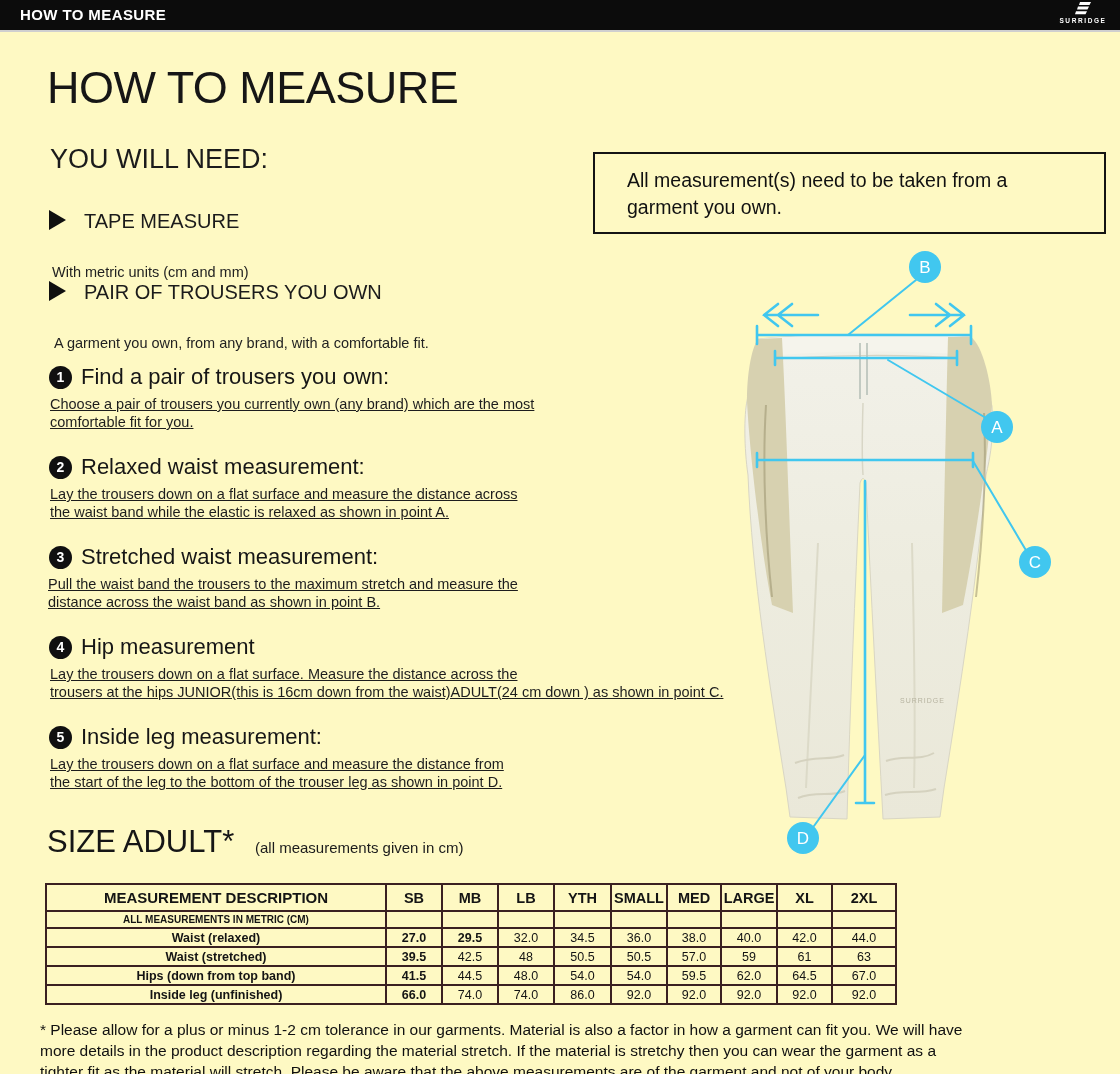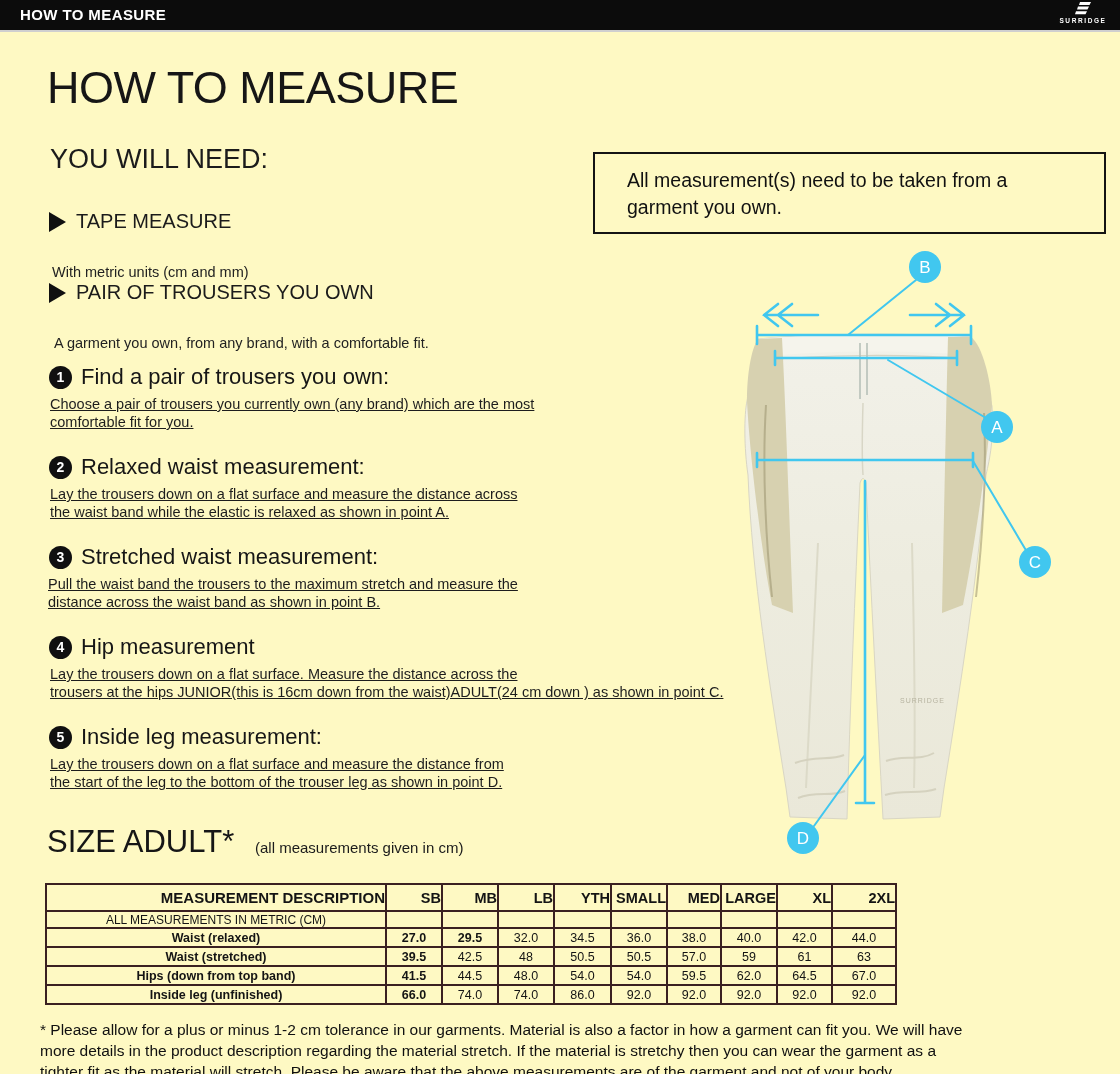--- a/index.html
+++ b/index.html
@@ -16,21 +16,21 @@
   .brand{position:absolute;right:10px;top:2px;width:54px;height:27px;text-align:center;}
   .brand-s{display:block;margin:0 auto;}
   .brand-name{display:block;color:#fff;font-size:6.5px;font-weight:bold;
               letter-spacing:1.6px;margin-top:1px;}
 
   
   .h1{position:absolute;left:47px;top:62px;font-size:45px;letter-spacing:-.5px;color:#161616;}
   .h2{position:absolute;left:50px;top:144px;font-size:27px;color:#1b1b1b;}
 
   
-  .need-item-title{font-size:20px;color:#1b1b1b;display:flex;align-items:center;gap:10px;}
+  .need-item-title{font-size:20px;color:#1b1b1b;display:flex;align-items:flex-start;gap:18px;}
   .tri{width:0;height:0;border-left:17px solid #101010;border-top:10px solid transparent;
        border-bottom:10px solid transparent;display:inline-block;}
   .need-sub{font-size:14.5px;color:#222;margin-top:28px;}
 
   
   .step-head{position:absolute;display:flex;align-items:center;gap:9px;}
   .step-num{width:23px;height:23px;border-radius:50%;background:#101010;color:#fff;
             font-size:14px;font-weight:bold;display:flex;align-items:center;
             justify-content:center;flex:0 0 23px;}
   .step-title{font-size:22px;color:#161616;}
@@ -43,23 +43,23 @@
             color:#111;white-space:pre-line;}
 
   
   .size-chart-h{position:absolute;left:47px;top:824px;font-size:31px;color:#161616;}
   .size-chart-sub{position:absolute;left:255px;top:839px;font-size:15px;color:#1b1b1b;}
 
   table.size-table{position:absolute;left:45px;top:883px;width:850px;
         border-collapse:collapse;table-layout:fixed;}
   table.size-table td{border:2px solid #3a2121;text-align:center;font-size:12.5px;
         color:#141414;padding:0;overflow:hidden;white-space:nowrap;}
-  tr.t-hdr td{font-size:14.5px;font-weight:bold;height:25px;text-align:right;}
+  tr.t-hdr td{font-size:14.5px;font-weight:bold;height:25px;}
   tr.t-hdr td.t-label{font-size:15px;}
-  tr.t-metric td{height:15px;font-size:12px;font-weight:normal;margin-top:41px;}
+  tr.t-metric td{height:15px;font-size:10px;font-weight:bold;margin-top:41px;}
   tr.t-row td{height:17px;}
   td.t-label{text-align:left;padding-left:6px;font-weight:bold;}
   td.t-sb{font-weight:bold;}
 
   .footnote{position:absolute;left:40px;top:1019px;width:1060px;font-size:15.5px;
             line-height:21px;color:#101010;white-space:pre-line;}
 
   svg text.pt-label{fill:#ffffff;font-size:17px;font-family:"Liberation Sans",sans-serif;}
   svg text.wm{fill:#b6b3a0;font-size:7px;letter-spacing:1px;font-family:"Liberation Sans",sans-serif;}
 </style>

